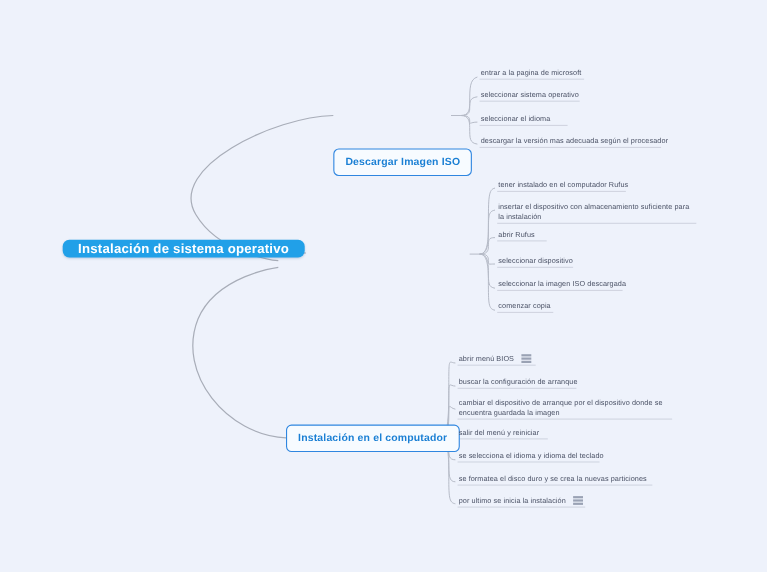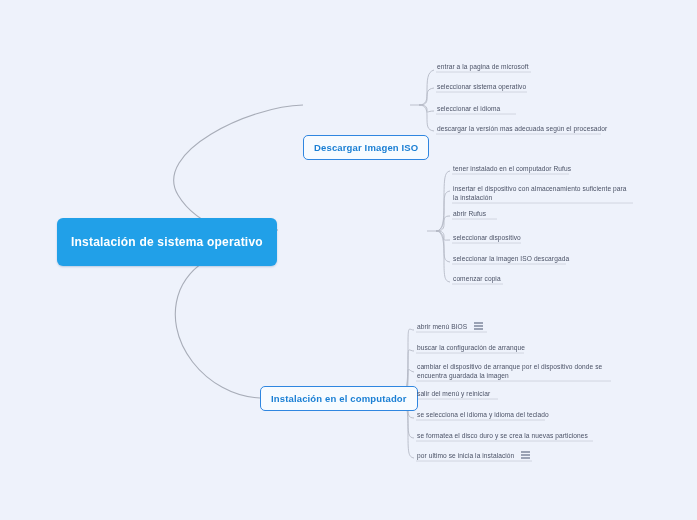--- a/index.html
+++ b/index.html
@@ -32,21 +32,21 @@
   
   .root-node {
     position: absolute;
     left: 57px;
     top: 218px;
     background: #21a0e8;
     color: #ffffff;
     font-size: 12px;
     font-weight: bold;
     letter-spacing: 0.2px;
-    padding: 17px 14px;
+    padding: 1px 14px;
     border-radius: 6px;
     white-space: nowrap;
     box-shadow: 0 1px 2px rgba(30,90,150,0.25);
   }
 
   
   .branch-node {
     position: absolute;
     background: #f7fbff;
     border: 1.5px solid #2f86e0;

